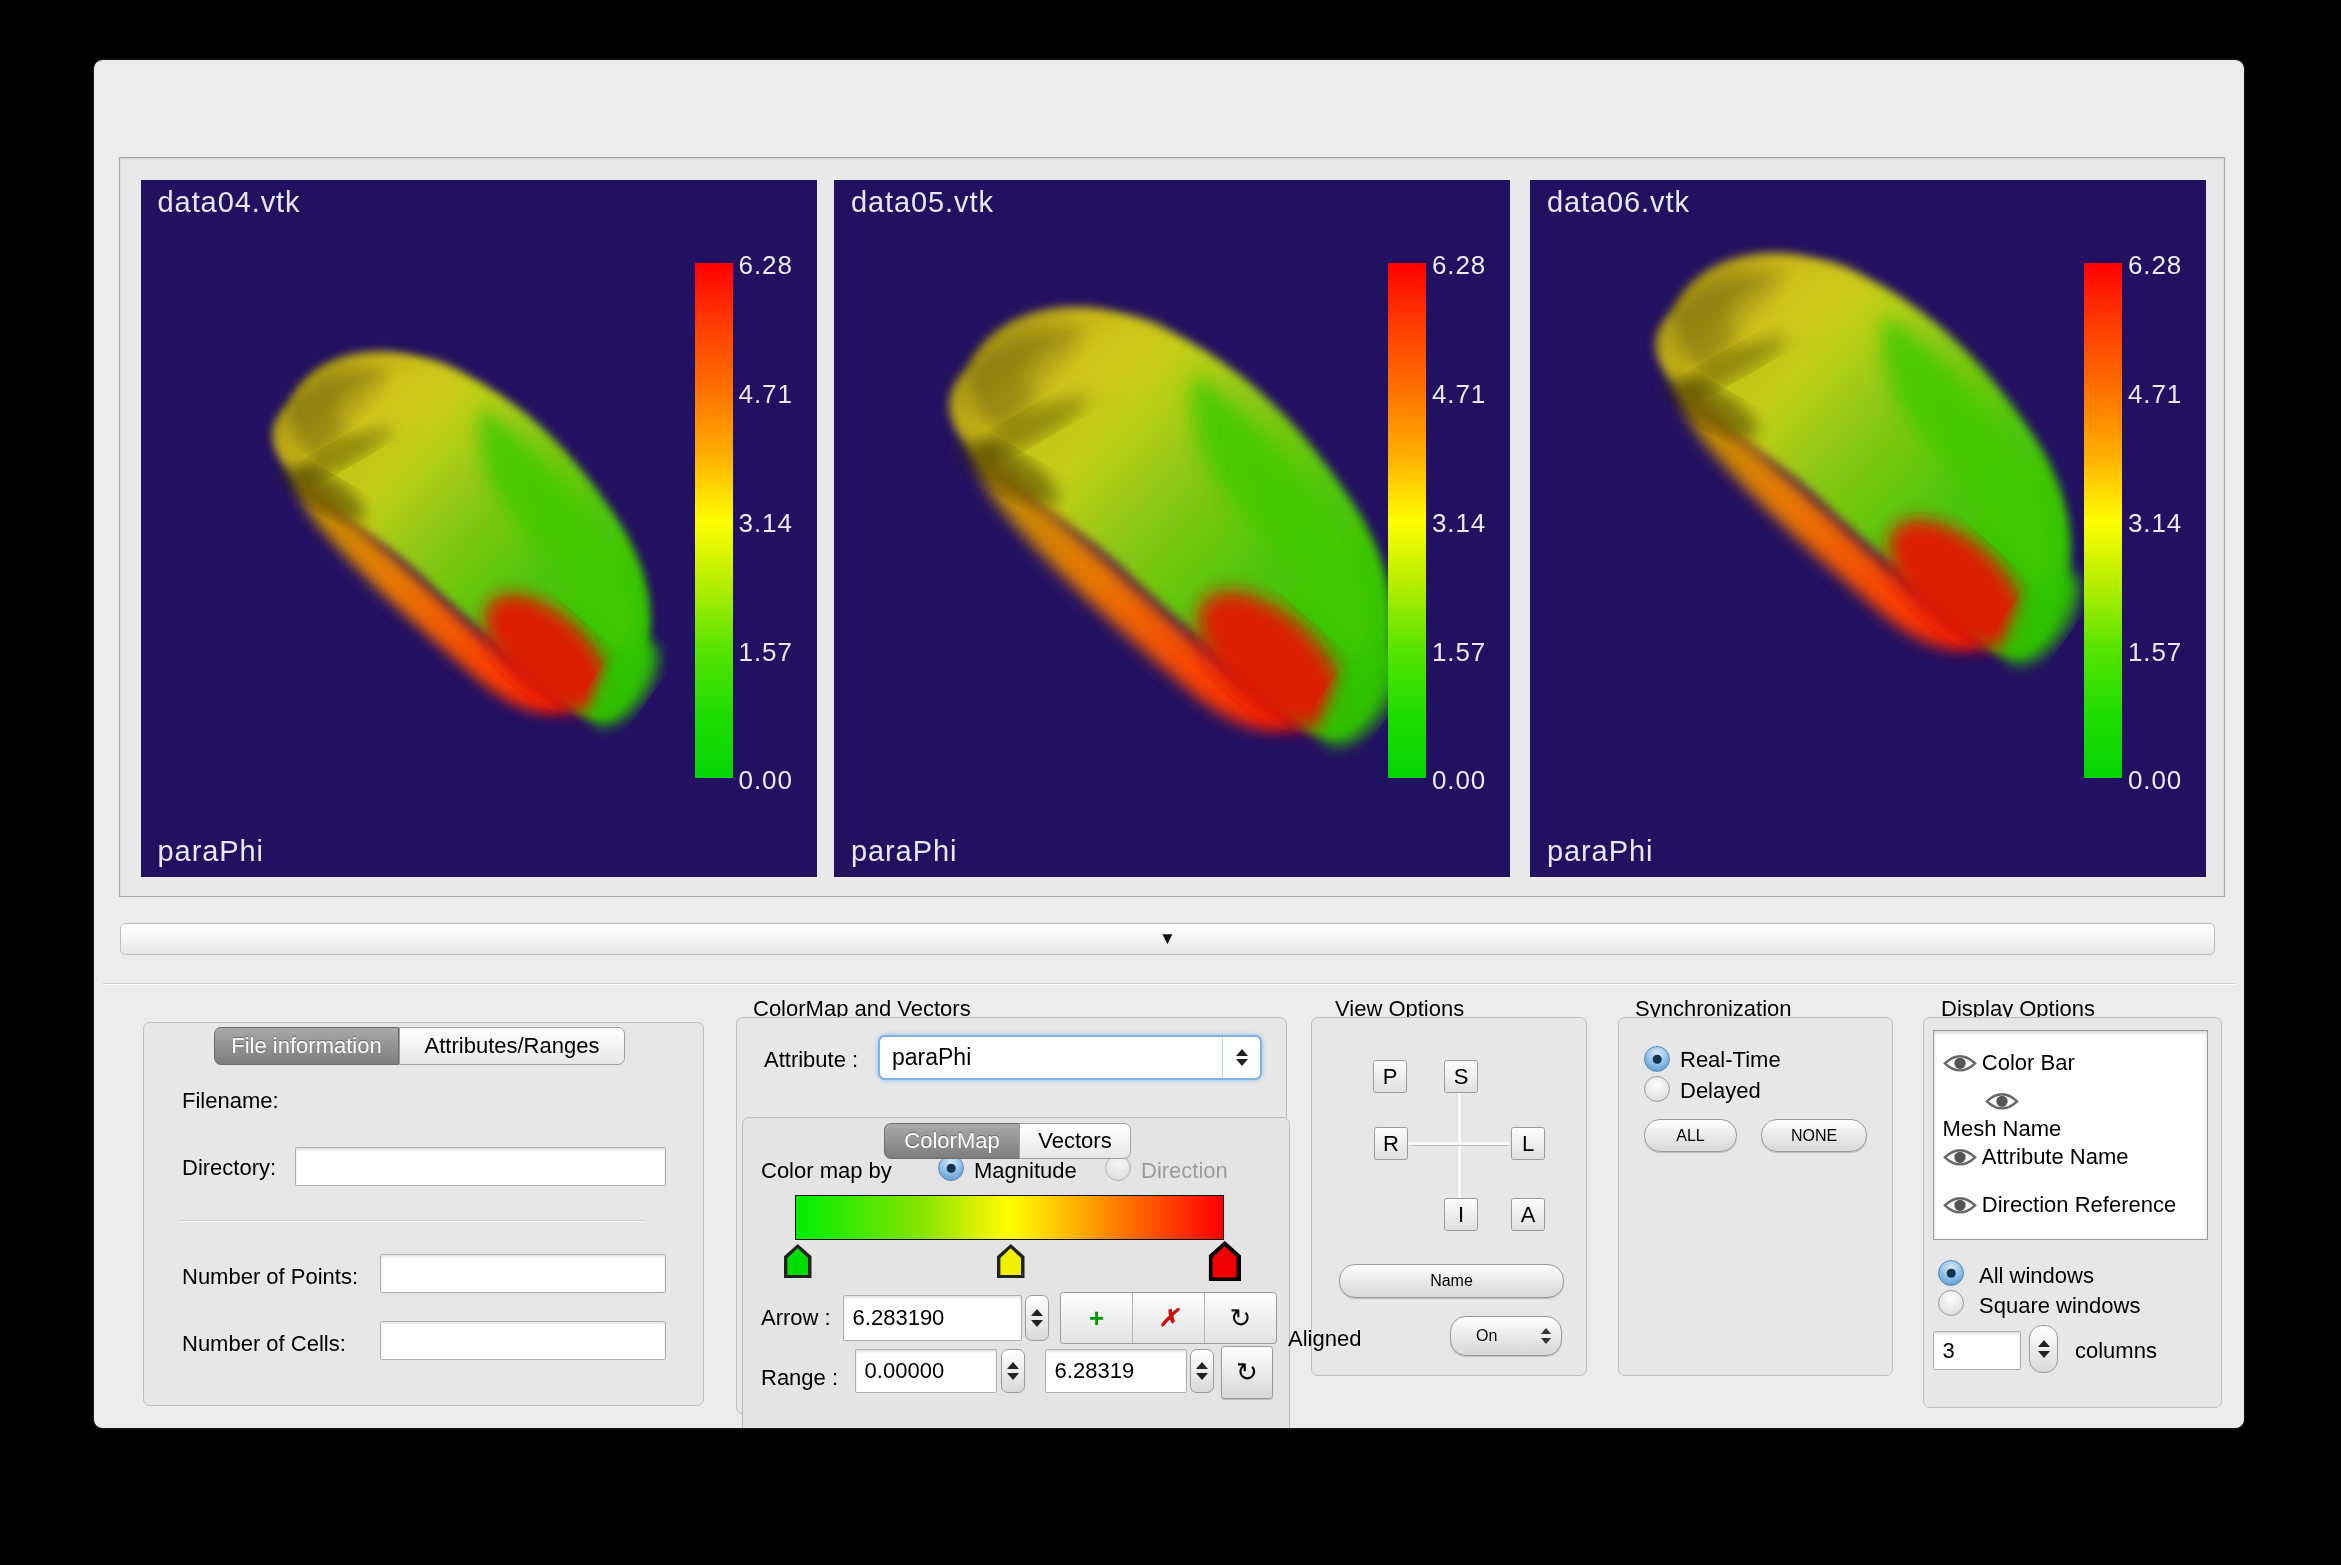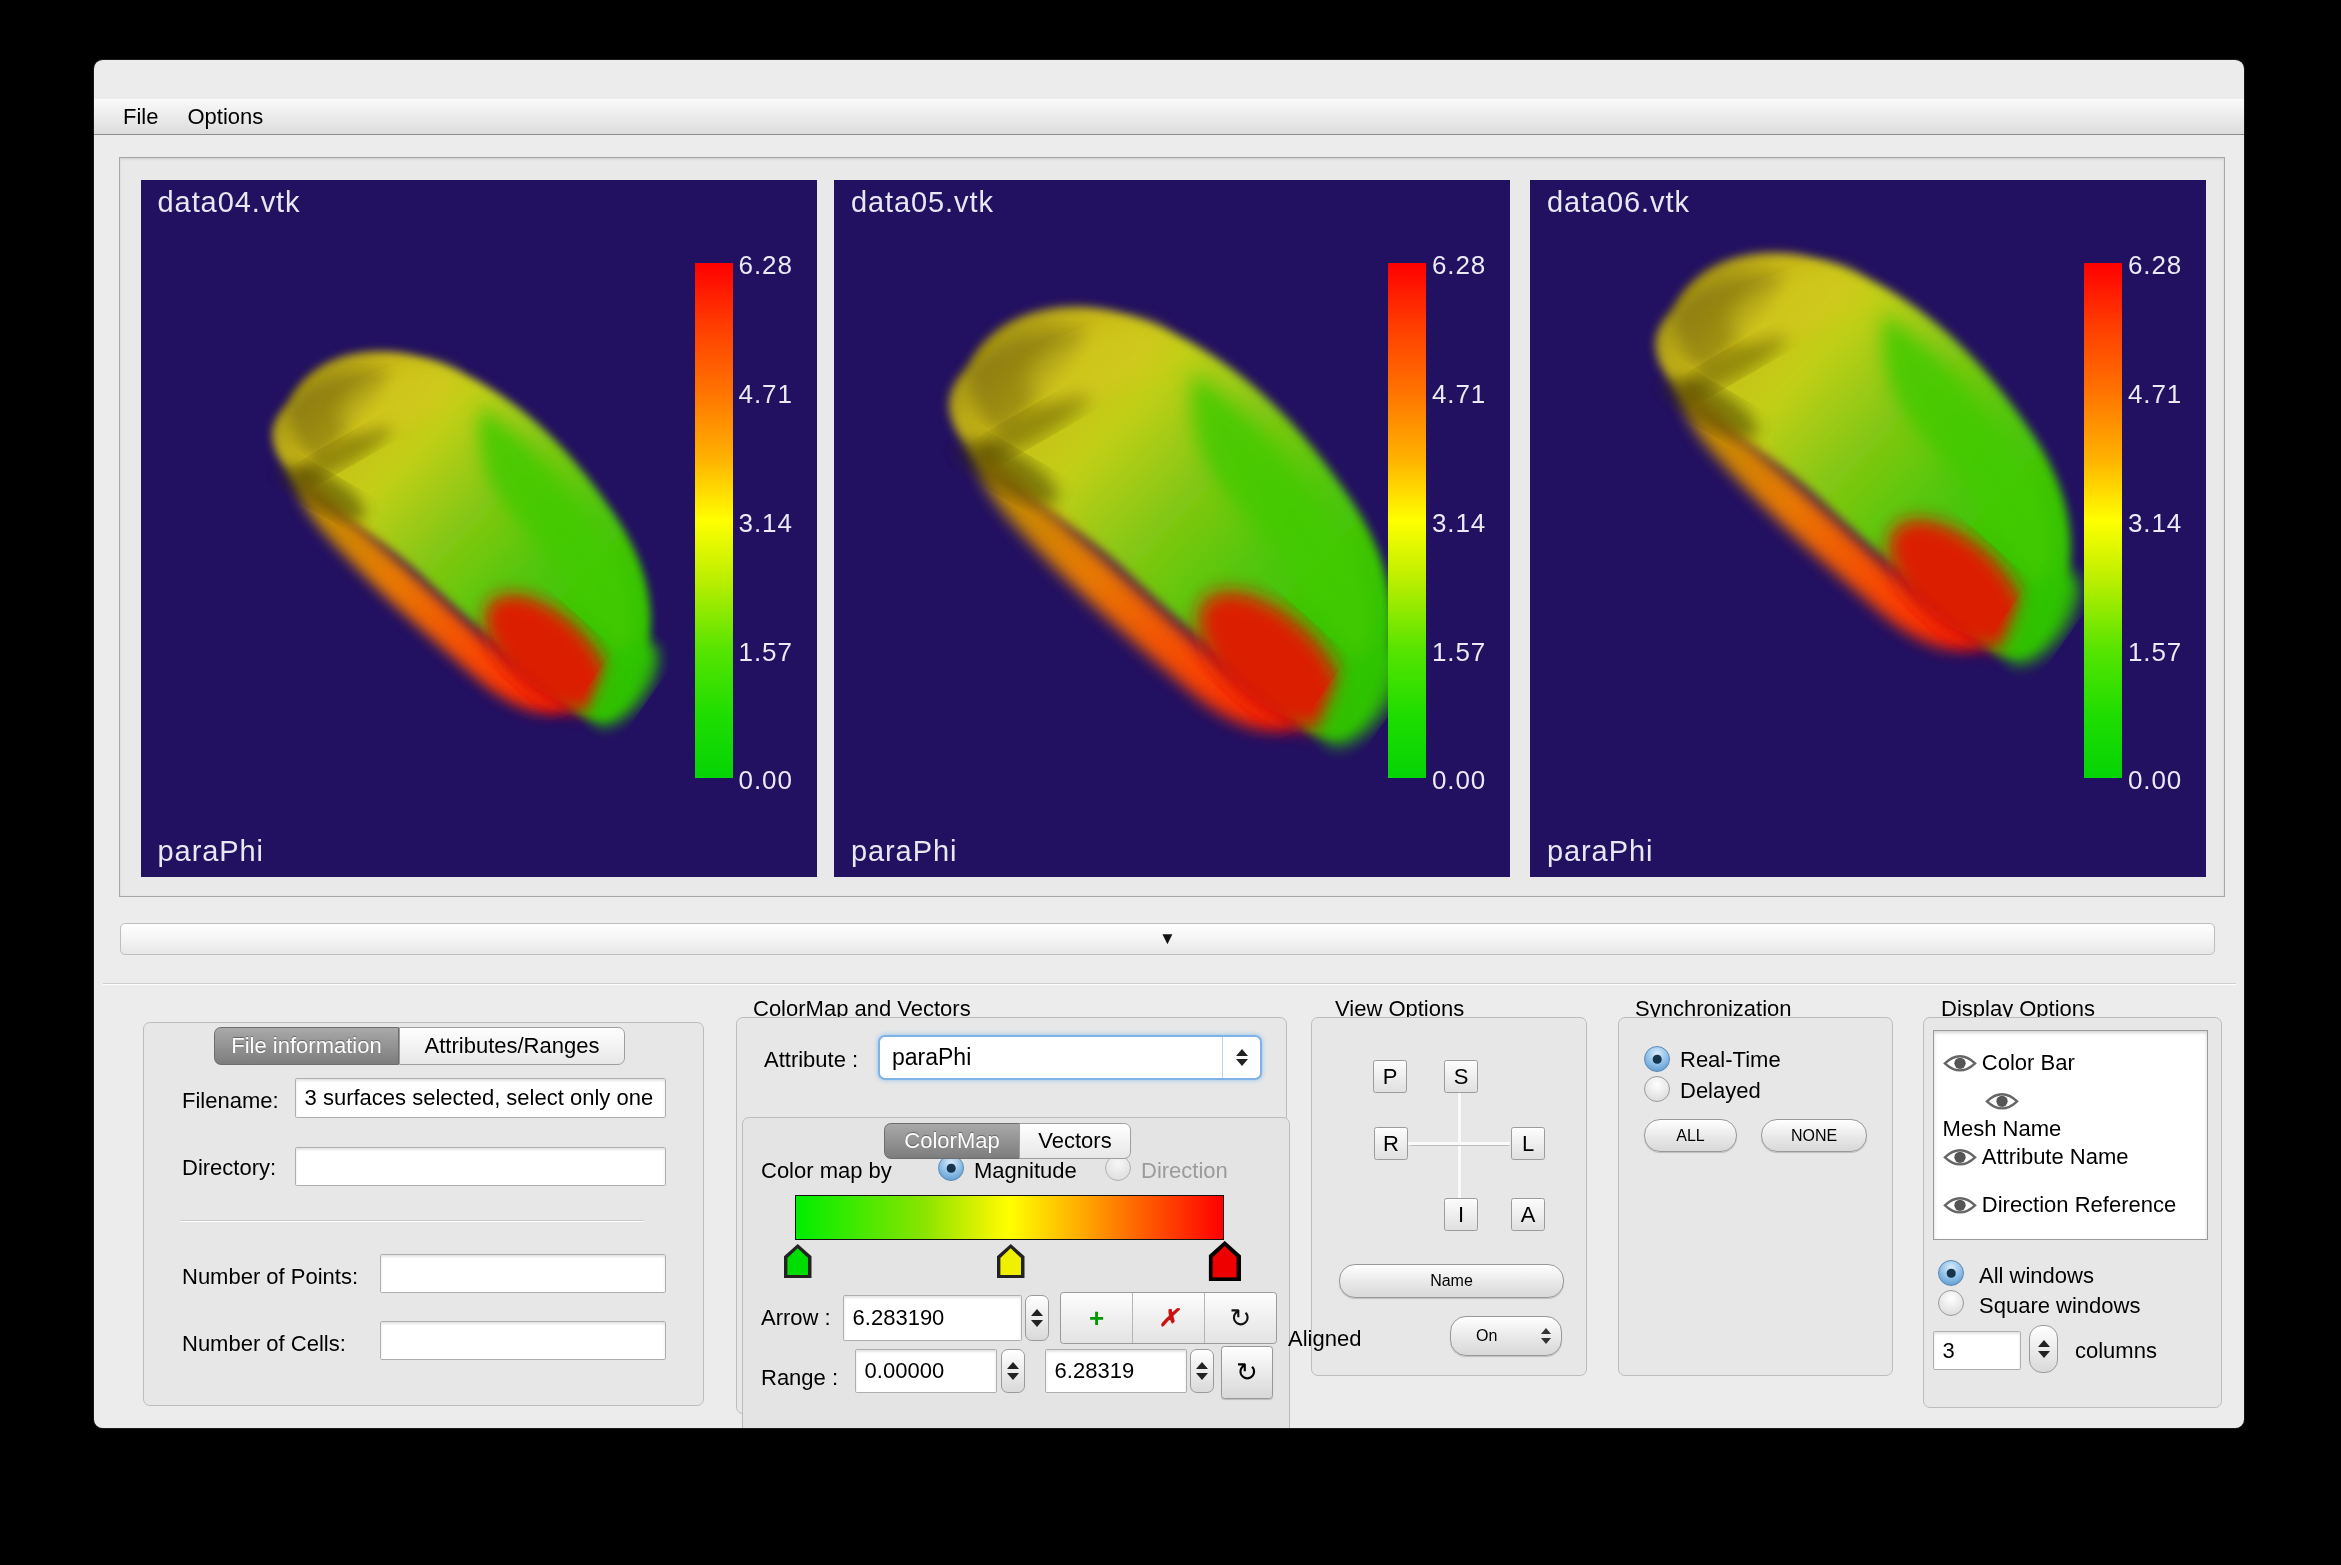--- a/index.html
+++ b/index.html
@@ -151,24 +151,20 @@
       <ellipse cx="230" cy="305" rx="80" ry="18" transform="rotate(-30 230 305)" fill="#4a3e06" opacity=".4" filter="url(#b10)"></ellipse>
       <ellipse cx="200" cy="362" rx="70" ry="25" transform="rotate(30 200 362)" fill="#3a3000" opacity=".5" filter="url(#b10)"></ellipse>
       <ellipse cx="310" cy="228" rx="90" ry="40" transform="rotate(-20 310 228)" fill="#d8cc20" opacity=".5" filter="url(#b12)"></ellipse>
     </g>
   </defs>
 </svg>
 
 <div class="window">
 
 
-  <div class="menubar">
-    <span>File</span>
-    <span>Options</span>
-  </div>
 
   <div class="vframe">
 
     <div class="vp vp1">
       <svg width="676" height="697" viewBox="0 0 790 830">
         <g transform="translate(45,75) scale(0.82)">
             <use href="#meshShape"></use>
           </g>
       </svg>
       <div class="vp-name">data04.vtk</div>
@@ -217,21 +213,20 @@
   <div class="splitter">
     <span>▼</span>
   </div>
   <div class="hsep"></div>
 
   <div class="tab on first" style="left:120px; top:943px; width:185px;">File information</div>
   <div class="tab off last" style="left:305px; top:943px; width:226px;">Attributes/Ranges</div>
   <div class="gbox" style="left:49px; top:962px; width:561px; height:384px;"></div>
 
   <div class="lbl" style="left:88px; top:1028px;">Filename:</div>
-  <input class="field" style="left: 201px; top: 1018px; width: 371px; height: 40px;" readonly="" value="3 surfaces selected, select only one">
 
   <div class="lbl" style="left:88px; top:1095px;">Directory:</div>
   <input class="field" style="left: 201px; top: 1087px; width: 371px; height: 39px;" readonly="" value="">
 
   <div style="position:absolute; left:86px; top:1160px; width:464px; height:1.7px; border-top:0.9px solid #c9c9c9; border-bottom:0.9px solid #fff;"></div>
 
   <div class="lbl" style="left:88px; top:1204px;">Number of Points:</div>
   <input class="field" style="left: 286px; top: 1194px; width: 286px; height: 39px;" readonly="" value="">
 
   <div class="lbl" style="left:88px; top:1271px;">Number of Cells:</div>

